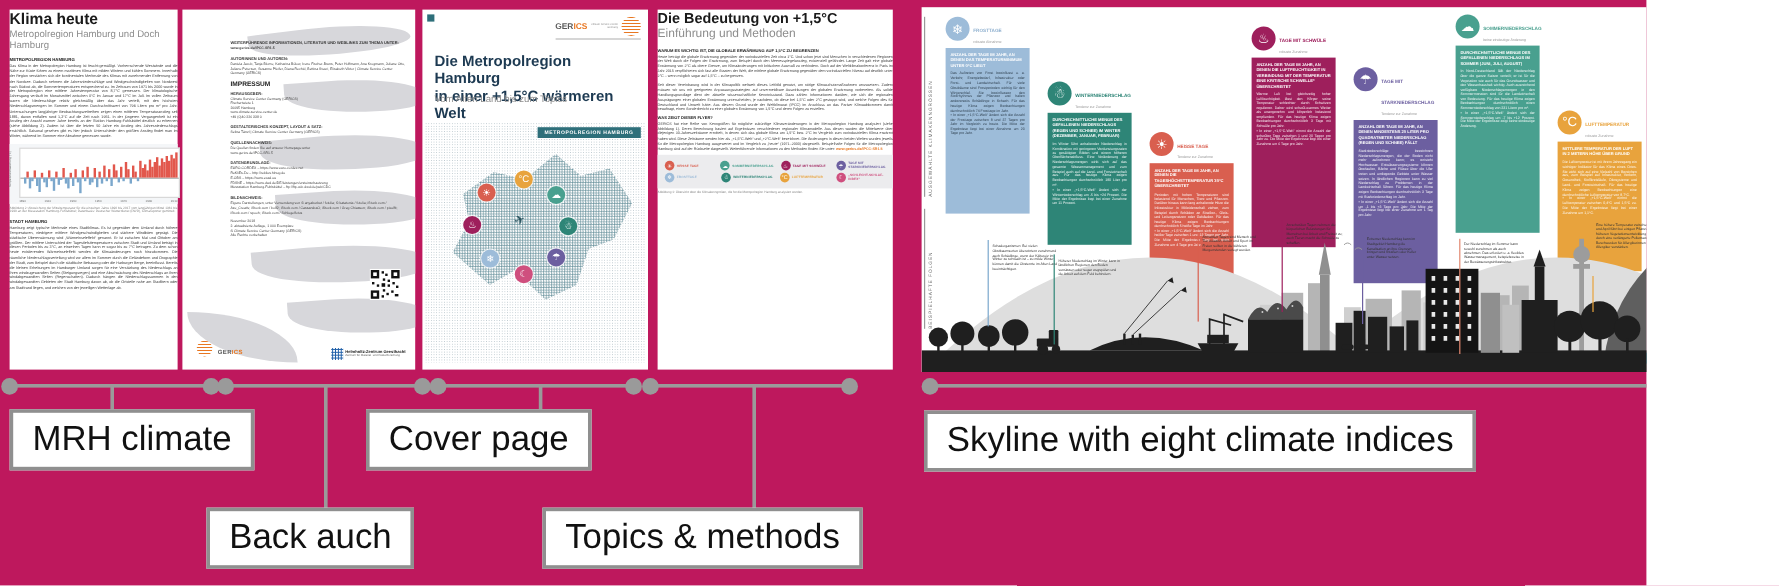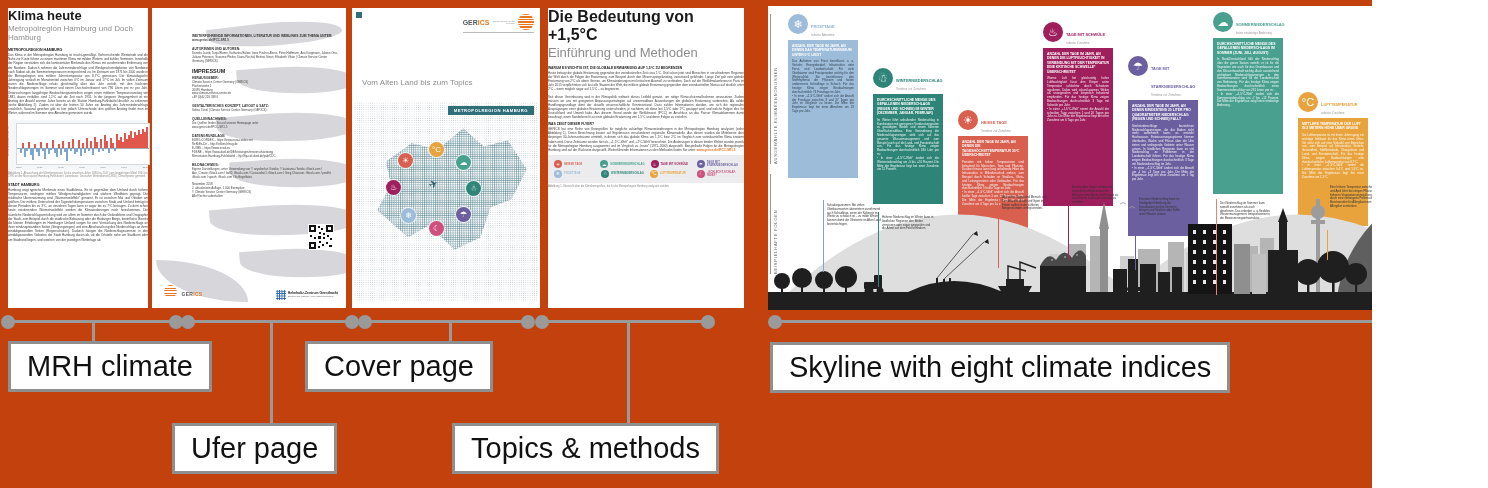--- a/index.html
+++ b/index.html
@@ -1,16 +1,16 @@
 <!DOCTYPE html>
 <html><head>
 <meta charset="utf-8">
 <style>
   html,body{margin:0;padding:0;background:#fff;}
-  #canvas{position:relative;width:1372px;height:488px;background:#c2410c;overflow:hidden;
+  #canvas{position:relative;width:1372px;height:488px;background:#be185d;overflow:hidden;
           font-family:"Liberation Sans",sans-serif;color:#222;}
   .abs{position:absolute;}
   .panel{background:#fff;}
   
   #p-mrh{left:8px;top:8px;width:140px;height:300px;}
   #p-mrh h1{margin:0;font-size:13px;font-weight:700;color:#1a1a1a;}
   #p-mrh .sub{font-size:8px;color:#8d8d8d;margin:1px 0 6px;}
   .mh{margin:4px 0 1px;font-size:3.6px;font-weight:700;color:#222;}
   .mt{margin:0;font-size:3.1px;line-height:1.35;text-align:justify;color:#3a3a3a;white-space:pre-line;}
   .chart{position:relative;margin:4px 0 2px;background:#f4f6f8;padding:3px 2px 1px 8px;}
@@ -54,22 +54,22 @@
   .map-label{position:absolute;right:4px;top:4px;background:#2e6f7a;color:#fff;font-size:4.2px;font-weight:700;
     letter-spacing:.5px;padding:2px 6px;}
   .mic{position:absolute;width:15px;height:15px;border-radius:50%;color:#fff;display:flex;align-items:center;justify-content:center;
     font-size:8px;line-height:1;box-shadow:0 0 0 1px rgba(255,255,255,.7);}
   .mi-luft{background:#e8a33d;} .mi-heiss{background:#d95f4f;} .mi-sommer{background:#49a08f;}
   .mi-schwuele{background:#9e1f5c;} .mi-winter{background:#2e8577;} .mi-frost{background:#9dbcd9;}
   .mi-stark{background:#6c5fa0;} .mi-schlaf{background:#cf4f7e;}
   .mi-plane{background:none;box-shadow:none;color:#2c5560;font-size:11px;transform:rotate(-20deg);}
   
   #p-topics{left:548px;top:8px;width:196px;height:300px;}
-  #p-topics h1{margin:0;font-size:16px;font-weight:700;color:#1a1a1a;}
-  #p-topics .sub{font-size:13px;color:#8d8d8d;margin:1px 0 6px;}
+  #p-topics h1{margin:0;font-size:12px;font-weight:700;color:#1a1a1a;}
+  #p-topics .sub{font-size:10px;color:#8d8d8d;margin:1px 0 6px;}
   .th{margin:3px 0 1px;font-size:3.4px;font-weight:700;color:#222;}
   .tp{margin:0 0 3px;font-size:3.05px;line-height:1.35;text-align:justify;color:#3a3a3a;}
   .legend{background:#ececee;padding:4px 6px;margin-top:3px;}
   .lg-row{display:flex;gap:6px;margin:1.5px 0;}
   .lg-item{display:flex;align-items:center;gap:2px;flex:1;}
   .lg-ic{width:8px;height:8px;border-radius:50%;color:#fff;font-size:4.5px;display:flex;align-items:center;justify-content:center;flex:0 0 auto;}
   .lg-lb{font-size:2.6px;font-weight:700;letter-spacing:.1px;}
   .i-heiss .lg-ic{background:#d95f4f;} .i-heiss .lg-lb{color:#d95f4f;}
   .i-sommer .lg-ic{background:#49a08f;} .i-sommer .lg-lb{color:#49a08f;}
   .i-schwuele .lg-ic{background:#9e1f5c;} .i-schwuele .lg-lb{color:#9e1f5c;}
@@ -289,20 +289,24 @@
   </section>
 
   <section id="p-cover" class="abs panel">
     <div class="abs corner"></div>
     <div class="abs brand">
       <span class="bw"><span class="ger" style="color:#5a5a5a">GER</span><span class="ics" style="color:#e87722">ICS</span></span>
       <span class="bsub">Climate Service Center
 Germany</span>
       <span class="gball" style="width:16px;height:16px;"></span>
     </div>
+    <div class="abs cover-title">
+      <div>Die Metropolregion Hamburg</div>
+        <div>in einer +1,5°C wärmeren Welt</div>
+    </div>
     <div class="abs cover-sub">Vom Alten Land bis zum Topics</div>
     <div class="abs map">
       <div class="mrh-shape"></div>
       <div class="map-label">METROPOLREGION HAMBURG</div>
       <span class="mic mi-luft" style="left:75px;top:40px;">°C</span>
       <span class="mic mi-heiss" style="left:44px;top:51px;">☀</span>
       <span class="mic mi-sommer" style="left:102px;top:53px;">☁</span>
       <span class="mic mi-schwuele" style="left:32px;top:78px;">♨</span>
       <span class="mic mi-plane" style="left:72px;top:75px;">✈</span>
       <span class="mic mi-winter" style="left:112px;top:79px;">☃</span>
@@ -650,16 +654,16 @@
   <div class="tl-dot" style="left:535px;"></div>
   <div class="tl-dot" style="left:701px;"></div>
   <div class="tl-dot" style="left:768px;"></div>
   <div class="tl-dot" style="left:1477px;"></div>
   <div class="tl-con" style="left:92px;top:322px;height:20px;"></div>
   <div class="tl-con" style="left:449px;top:322px;height:20px;"></div>
   <div class="tl-con" style="left:270px;top:322px;height:102px;"></div>
   <div class="tl-con" style="left:627px;top:322px;height:102px;"></div>
   <div class="tag" style="left:305px;top:341px;">Cover page</div>
   <div class="tag" style="left:8px;top:341px;">MRH climate</div>
-  <div class="tag" style="left:172px;top:423px;">Ufer page</div>
+  <div class="tag" style="left:172px;top:423px;">Back auch</div>
   <div class="tag" style="left:770px;top:342px;">Skyline with eight climate indices</div>
   <div class="tag" style="left:452px;top:423px;">Topics &amp; methods</div>
 </div>
 
 </body></html>

